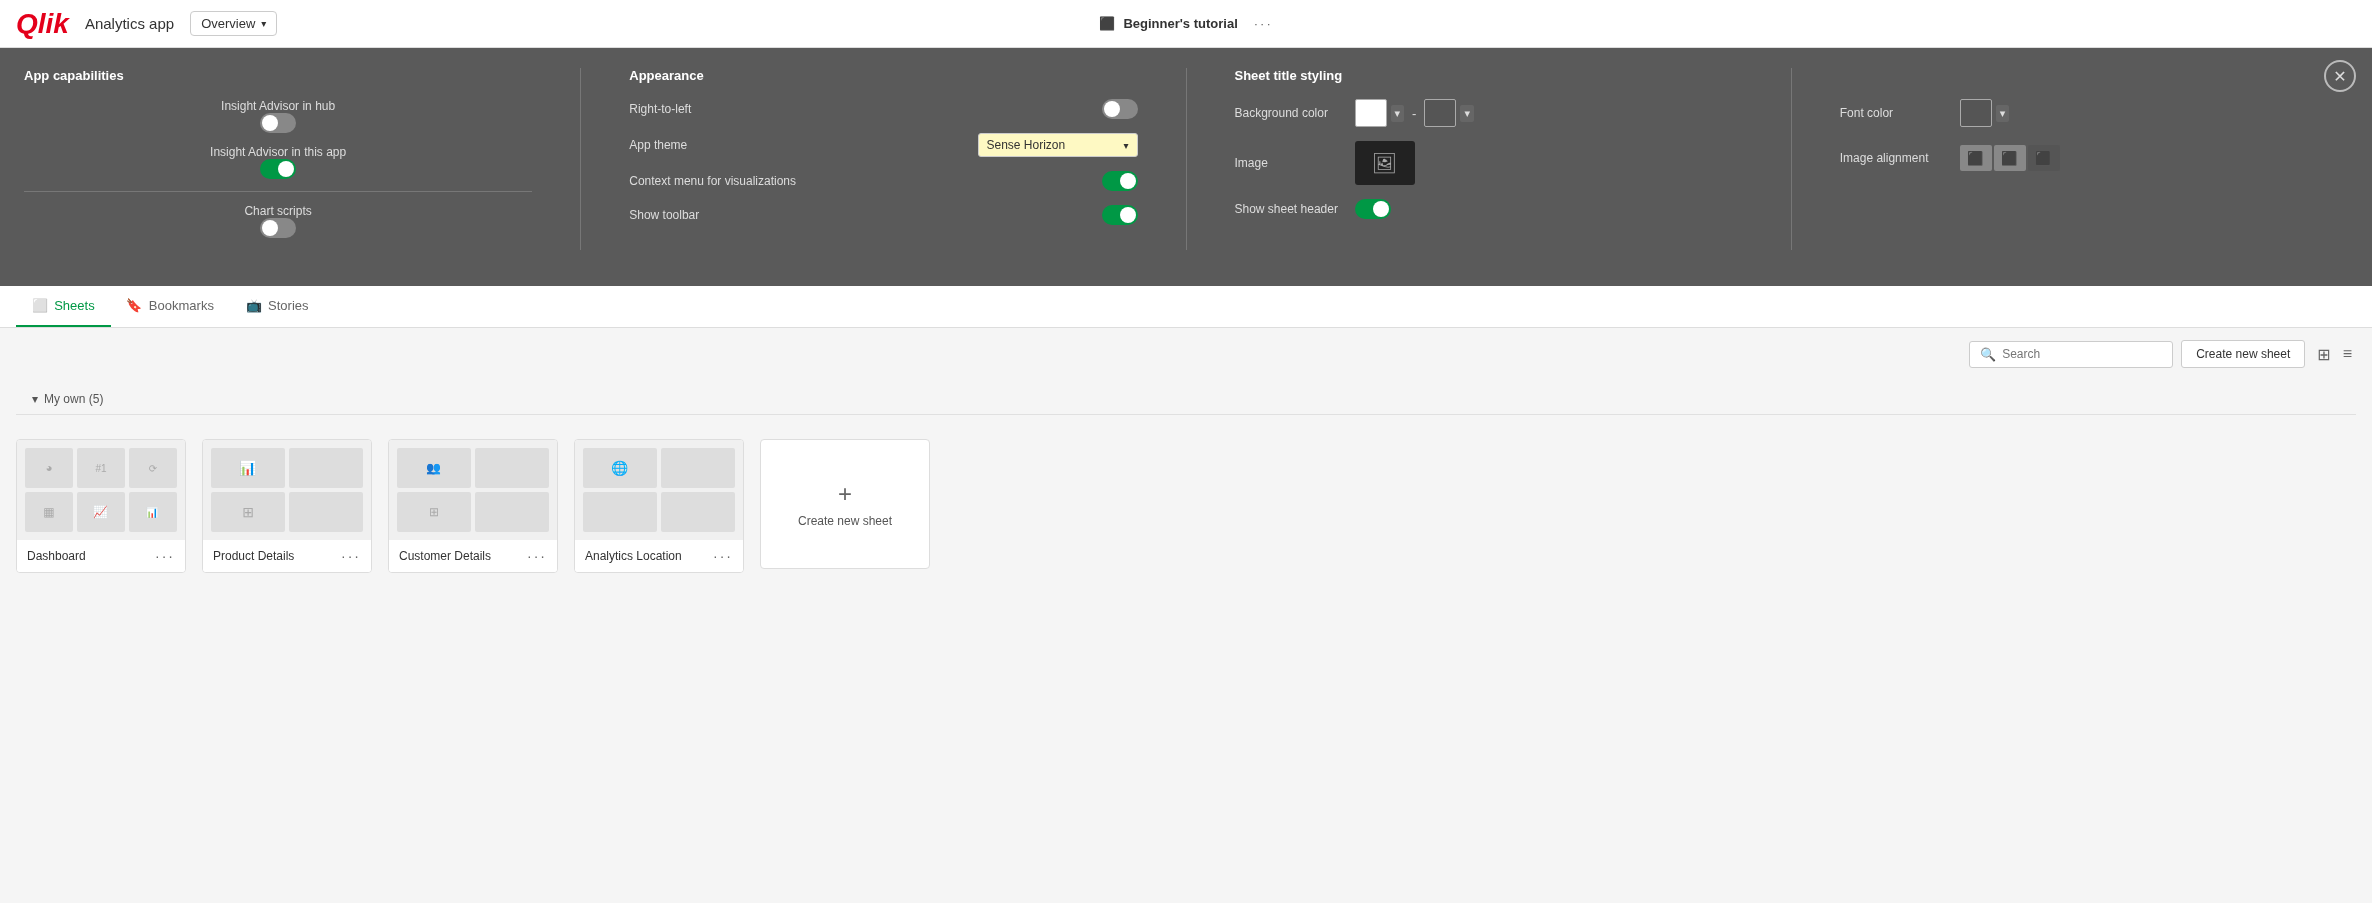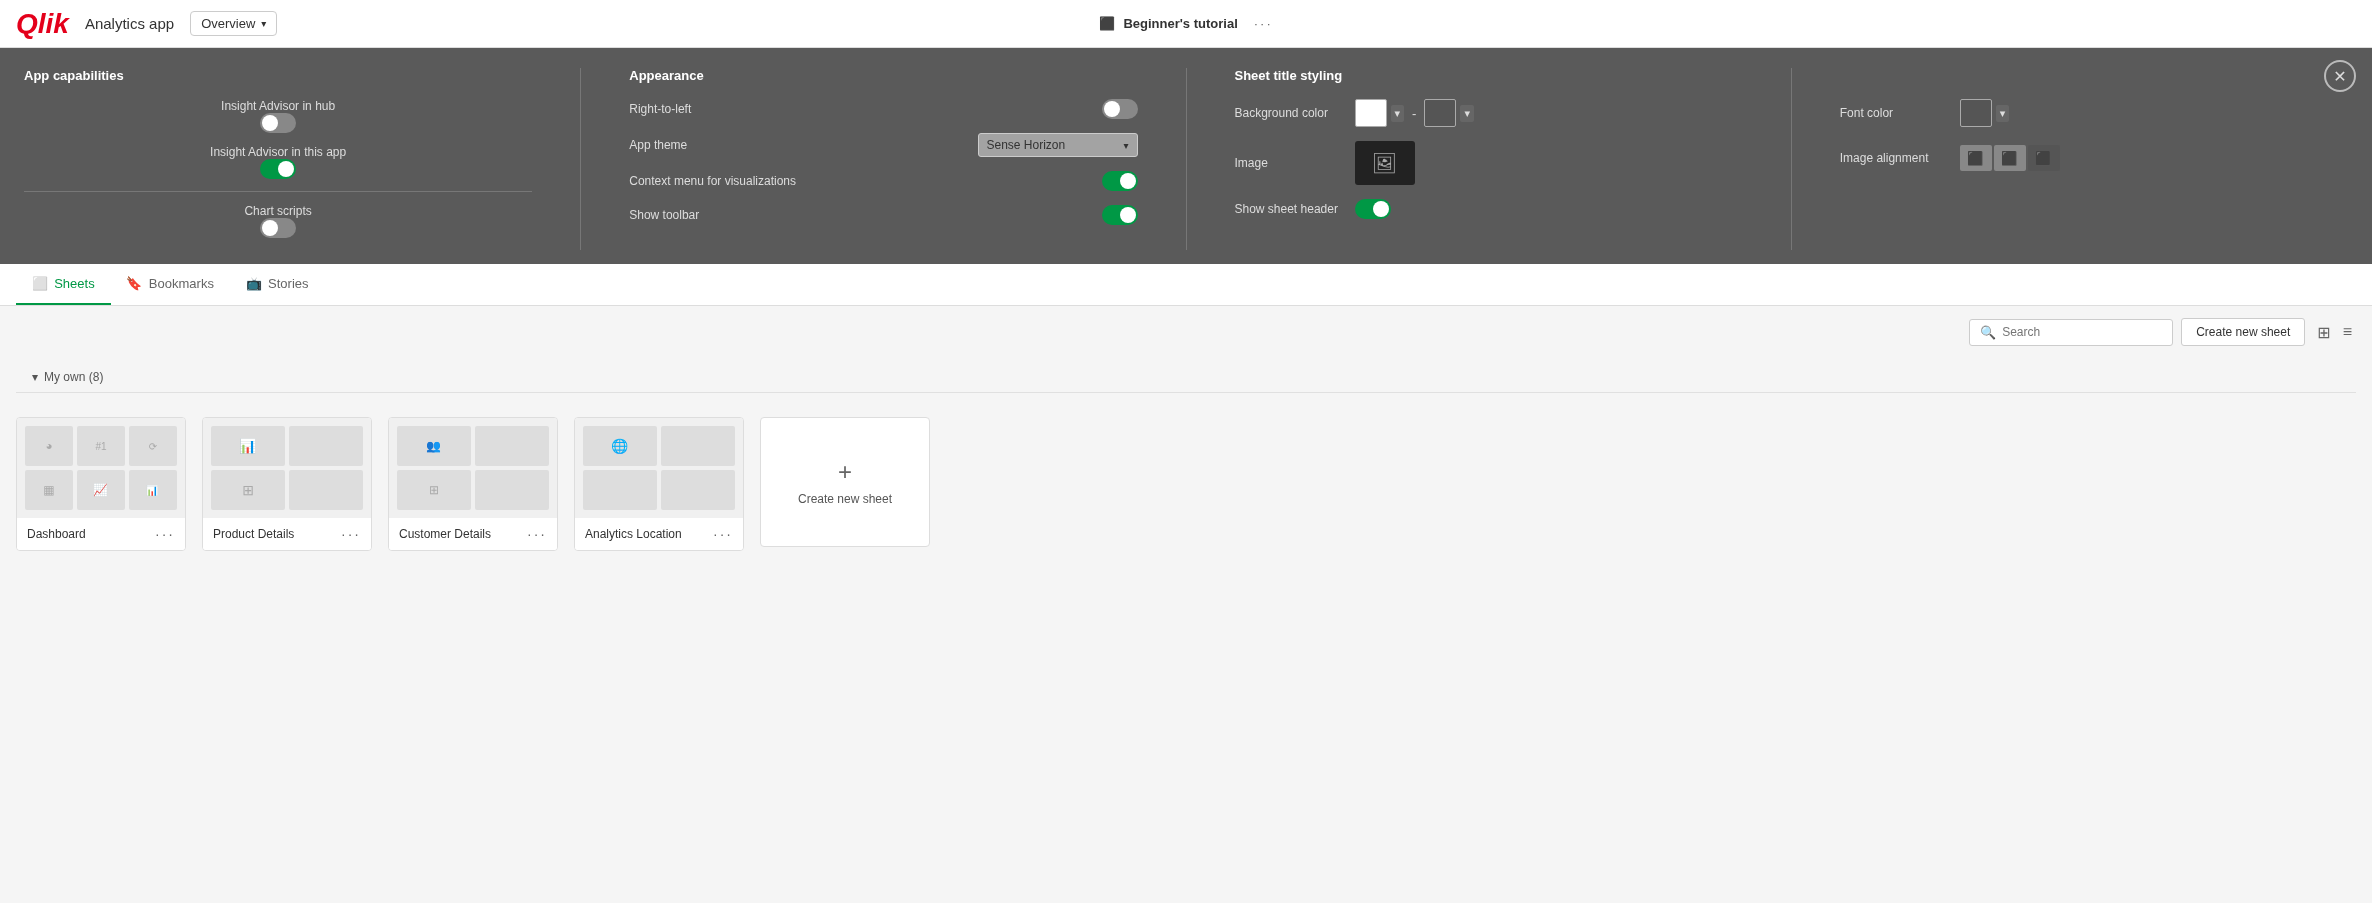--- a/index.html
+++ b/index.html
@@ -17,21 +17,21 @@
       border-radius: 4px; padding: 4px 10px; margin-left: 16px; cursor: pointer;
       background: #fff; font-size: 13px;
     }
     .header-center { position: absolute; left: 50%; transform: translateX(-50%); display: flex; align-items: center; gap: 8px; }
     .header-center-icon { color: #666; }
     .header-tutorial { font-size: 13px; color: #333; font-weight: bold; }
     .header-more { margin-left: 8px; color: #666; cursor: pointer; letter-spacing: 2px; }
 
     
     .settings-panel {
-      background: #5a5a5a; color: #fff; padding: 20px 24px 14px;
+      background: #5a5a5a; color: #fff; padding: 20px 24px 36px;
       display: flex; gap: 40px; position: relative;
     }
     .settings-section { flex: 1; }
     .settings-section-title { font-size: 13px; font-weight: 600; color: #fff; margin-bottom: 16px; }
     .settings-row { display: flex; align-items: center; justify-content: space-between; margin-bottom: 12px; min-width: 200px; flex-direction: column; }
     .settings-label { font-size: 12px; color: #ddd; }
 
     
     .toggle { position: relative; width: 36px; height: 20px; }
     .toggle-slider {
@@ -45,21 +45,21 @@
       background: #fff; top: 2px; transition: 0.2s;
     }
     .toggle-knob.off { left: 2px; }
     .toggle-knob.on { left: 18px; }
 
     
     .section-divider { width: 1px; background: #777; margin: 0 8px; }
 
     
     .app-theme-select {
-      display: flex; align-items: center; background: #a3a3a3; color: #333;
+      display: flex; align-items: center; background: #fef9c3; color: #333;
       border: 1px solid #ccc; border-radius: 3px; padding: 4px 8px; cursor: pointer;
       font-size: 12px; min-width: 160px; justify-content: space-between;
     }
 
     
     .appearance-section { min-width: 380px; }
     .appearance-row { display: flex; align-items: center; margin-bottom: 14px; }
     .appearance-label { font-size: 12px; color: #ddd; flex: 1; }
 
     
@@ -341,21 +341,21 @@
   <button class="create-btn">Create new sheet</button>
   <div class="view-btns">
     <button class="view-btn">⊞</button>
     <button class="view-btn">≡</button>
   </div>
 </div>
 
 <div style="padding: 4px 16px 8px;">
   <div class="section-header">
     <span>▾</span>
-    <span>My own (8)</span>
+    <span>My own (5)</span>
   </div>
   <hr class="section-divider-h">
 </div>
 
 <div class="sheets-grid">
 
   <div class="sheet-card">
     <div class="sheet-card-preview">
       <div style="display:grid;grid-template-columns:1fr 1fr 1fr;grid-template-rows:1fr 1fr;gap:4px;padding:8px;width:100%;height:100%;">
         <div style="background:#ddd;border-radius:2px;display:flex;align-items:center;justify-content:center;color:#aaa;font-size:12px;">◕</div>

